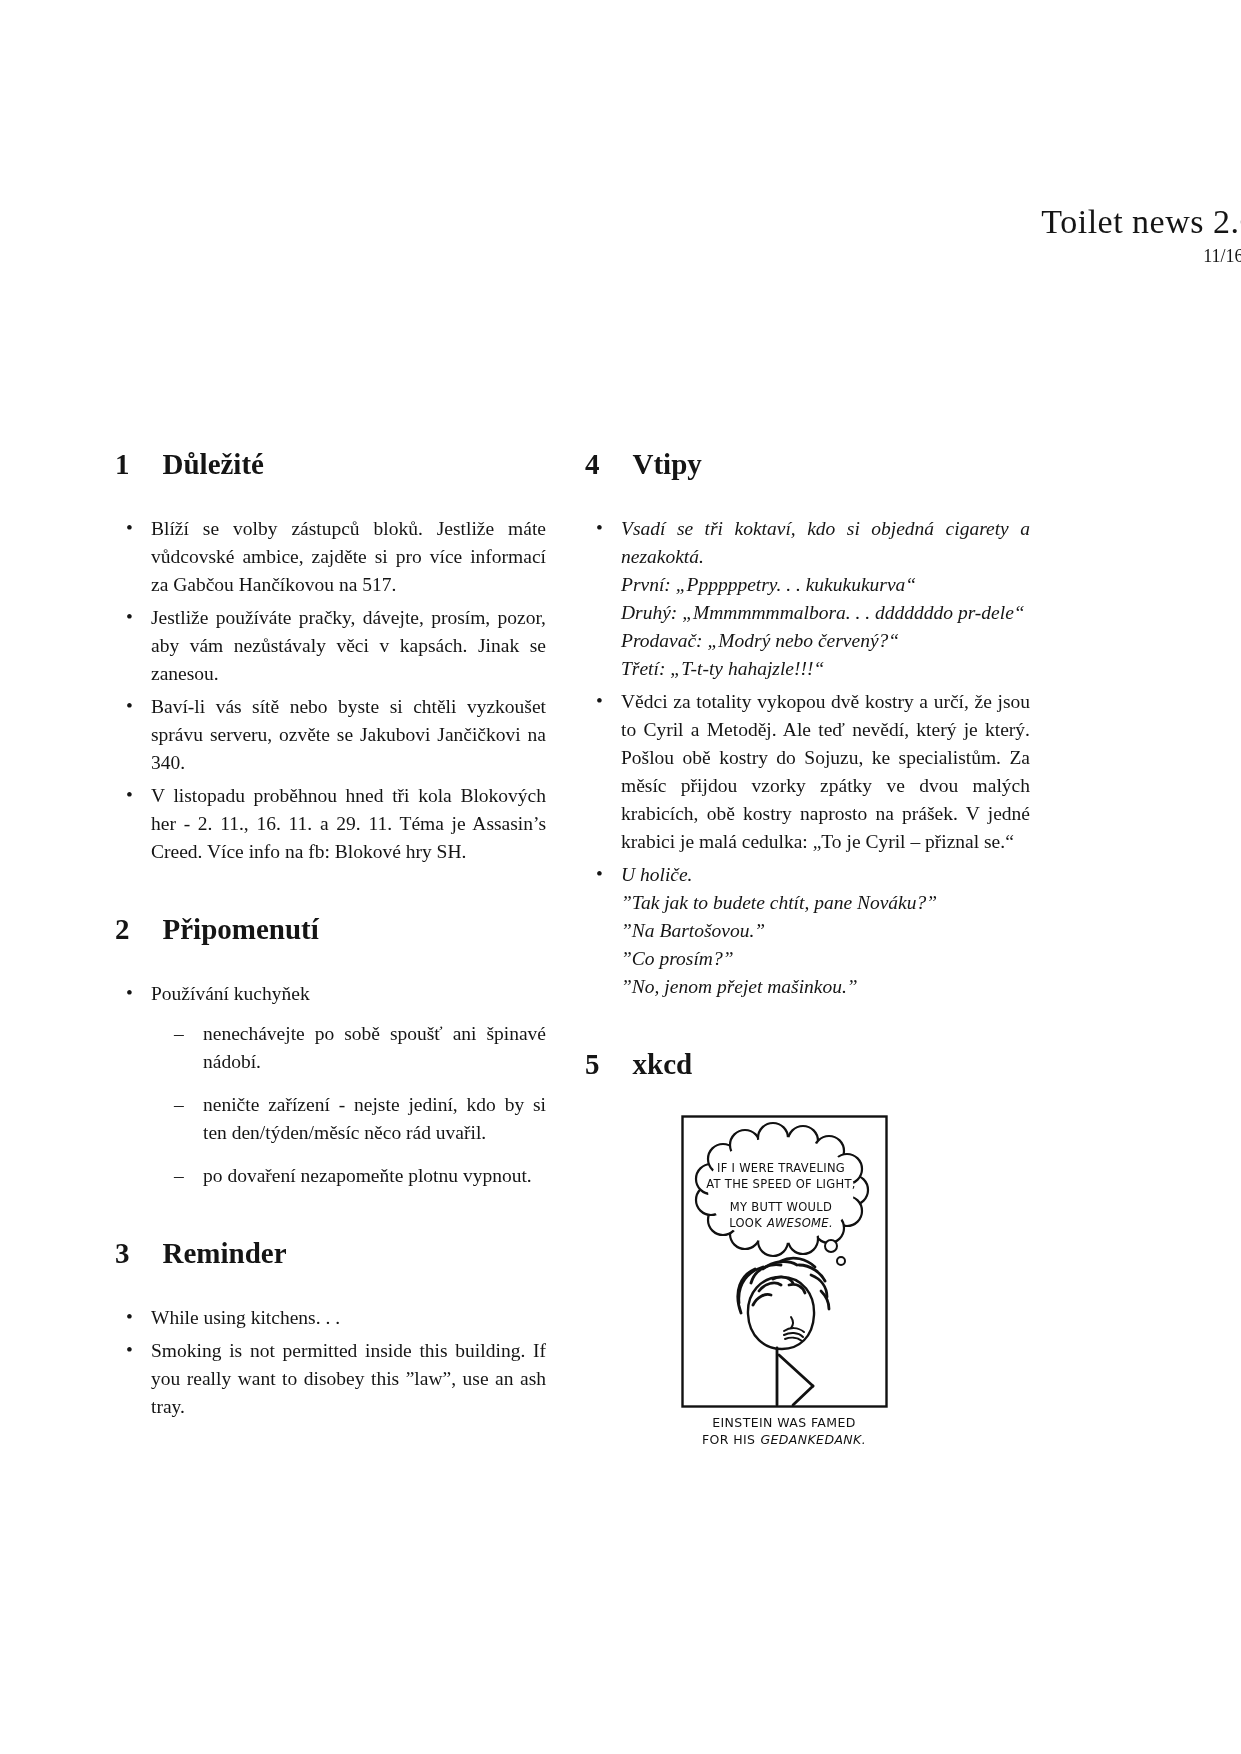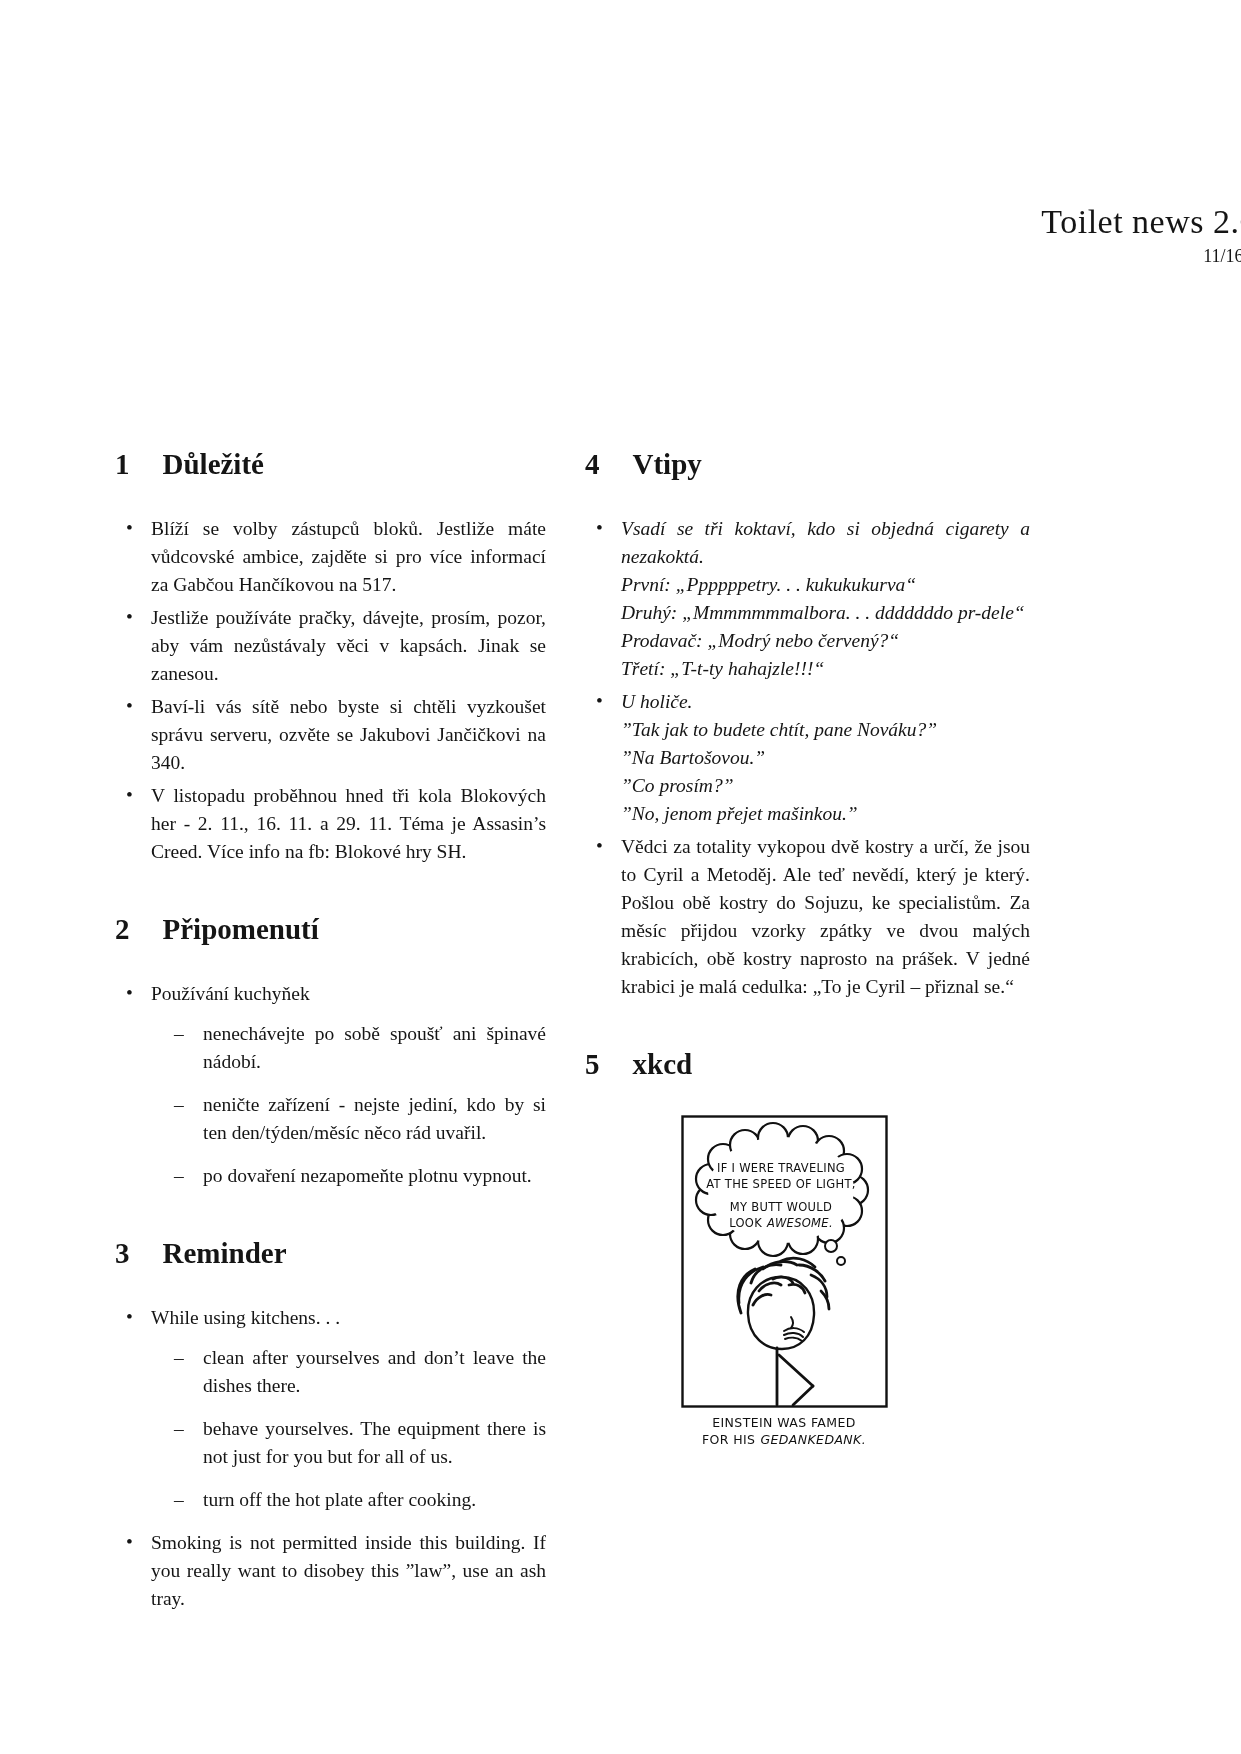--- a/index.html
+++ b/index.html
@@ -70,53 +70,48 @@
     </li>
   </ul>
 
   <h2 class="sec-head later">
     <span>3</span>
     <span>Reminder</span>
   </h2>
   <ul class="bullets">
     <li class="bullet">
       <span>While using kitchens. . .</span>
-      <ul class="subs">
-        <li class="sub">clean after yourselves and don’t leave the dishes there.</li>
-        <li class="sub">behave yourselves. The equipment there is not just for you but for all of us.</li>
-        <li class="sub">turn off the hot plate after cooking.</li>
-      </ul>
     </li>
     <li class="bullet">Smoking is not permitted inside this building. If you really want to disobey this ”law”, use an ash tray.</li>
   </ul>
 
 </div>
 
 <div class="col col-right">
 
   <h2 class="sec-head">
     <span>4</span>
     <span>Vtipy</span>
   </h2>
   <ul class="bullets">
     <li class="bullet">
       <div class="line wrap" style="text-align:justify;">Vsadí se tři koktaví, kdo si objedná cigarety a nezakoktá.</div>
       <div class="line">První: „Ppppppetry. . . kukukukurva“</div>
       <div class="line" style="text-align:justify;">Druhý: „Mmmmmmmalbora. . . dddddddo pr-dele“</div>
       <div class="line">Prodavač: „Modrý nebo červený?“</div>
       <div class="line">Třetí: „T-t-ty hahajzle!!!“</div>
     </li>
+    <li class="bullet">Vědci za totality vykopou dvě kostry a určí, že jsou to Cyril a Metoděj. Ale teď nevědí, který je který. Pošlou obě kostry do Sojuzu, ke specialistům. Za měsíc přijdou vzorky zpátky ve dvou malých krabicích, obě kostry naprosto na prášek. V jedné krabici je malá cedulka: „To je Cyril – přiznal se.“</li>
     <li class="bullet">
       <div class="line">U holiče.</div>
       <div class="line">”Tak jak to budete chtít, pane Nováku?”</div>
       <div class="line">”Na Bartošovou.”</div>
       <div class="line">”Co prosím?”</div>
       <div class="line">”No, jenom přejet mašinkou.”</div>
     </li>
-    <li class="bullet">Vědci za totality vykopou dvě kostry a určí, že jsou to Cyril a Metoděj. Ale teď nevědí, který je který. Pošlou obě kostry do Sojuzu, ke specialistům. Za měsíc přijdou vzorky zpátky ve dvou malých krabicích, obě kostry naprosto na prášek. V jedné krabici je malá cedulka: „To je Cyril – přiznal se.“</li>
   </ul>
 
   <h2 class="sec-head later">
     <span>5</span>
     <span>xkcd</span>
   </h2>
 
   <div class="comic-wrap">
     <svg width="207" height="336" viewBox="0 0 207 336" xmlns="http://www.w3.org/2000/svg">
 

